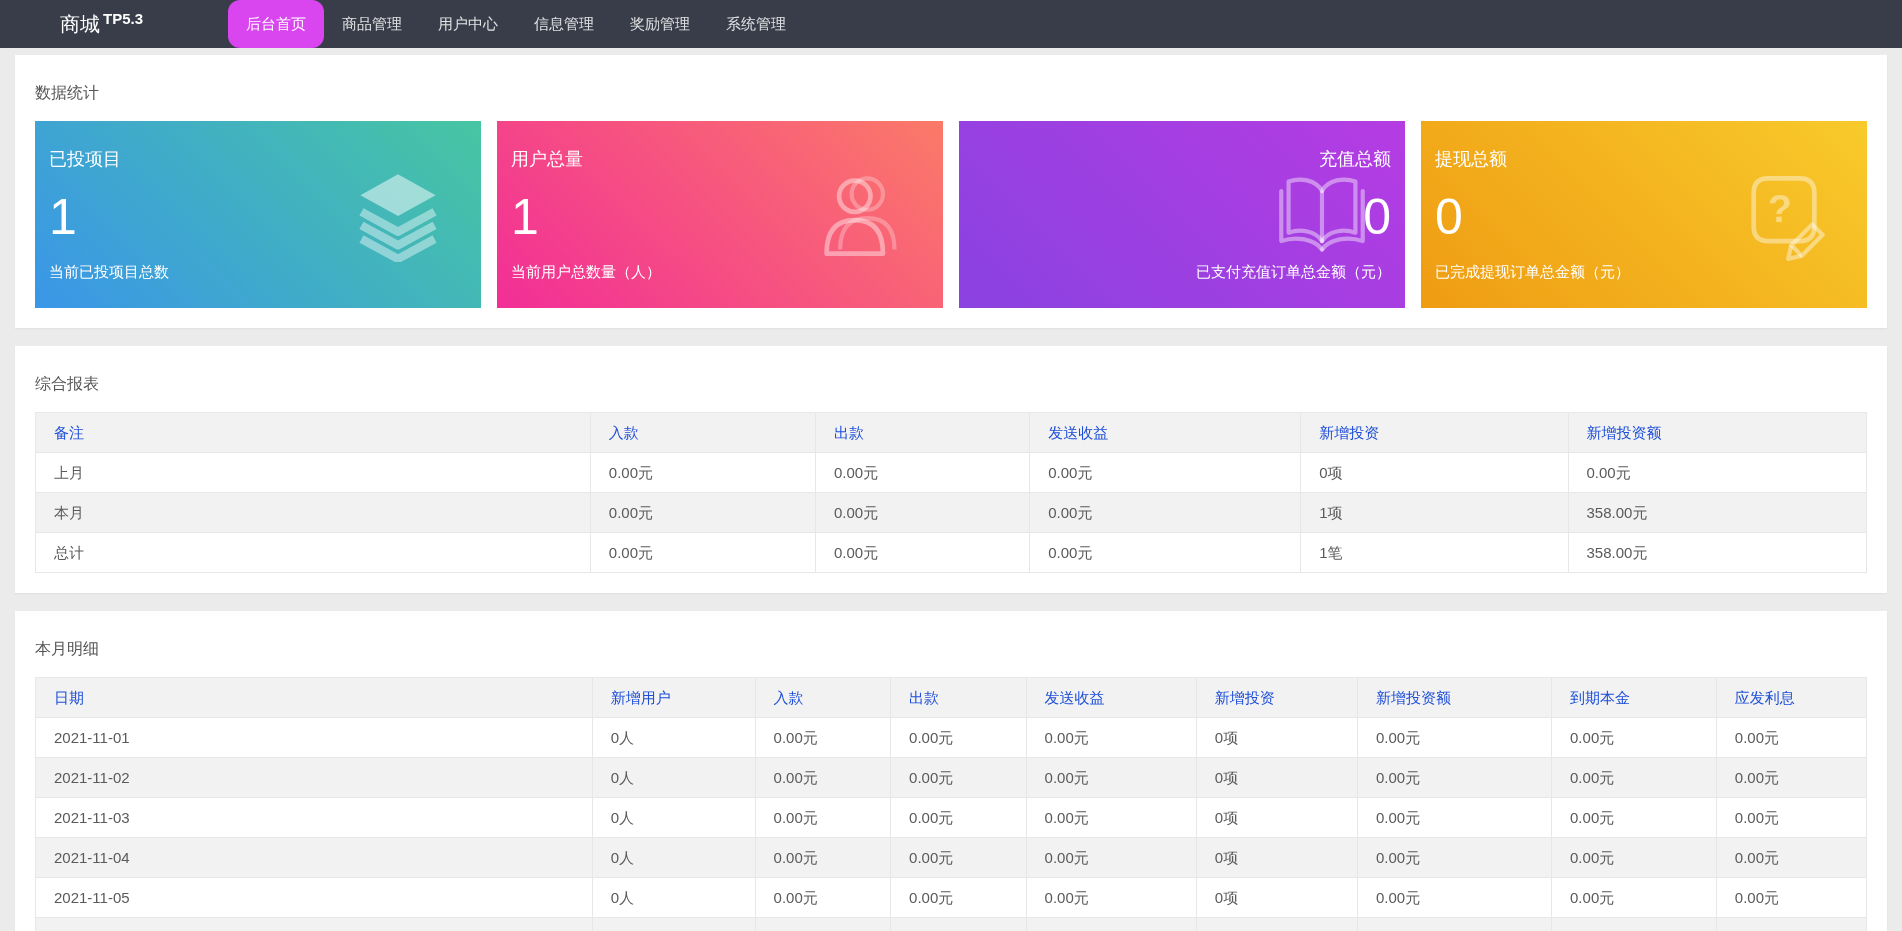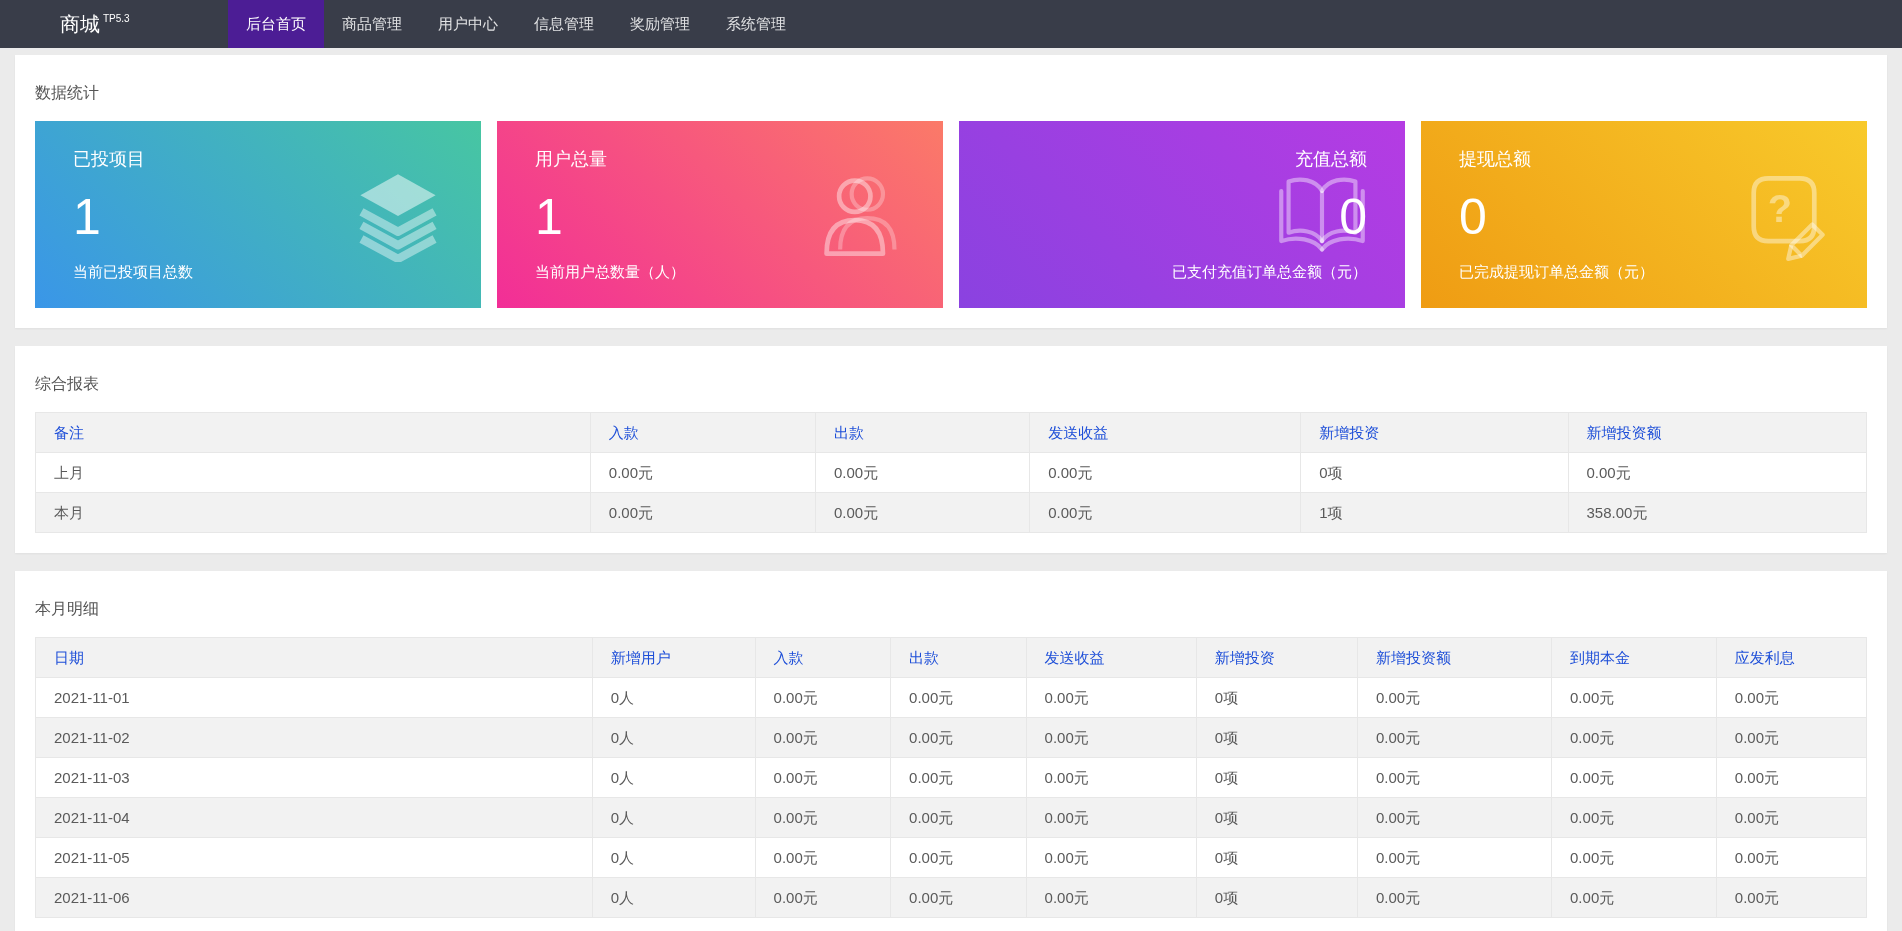--- a/index.html
+++ b/index.html
@@ -12,27 +12,27 @@
   
   .navbar {
     height: 48px; background: #393d49; color: #fff;
     display: flex; align-items: stretch; gap: 28px;
   }
   .logo {
     width: 200px; box-sizing: border-box;
     display: flex; align-items: center; padding-left: 60px;
     font-size: 20px; color: #fff; white-space: nowrap;
   }
-  .logo .sup { font-size: 10px; margin-left: 3px; transform: translateY(-6px); display: inline-block; }
+  .logo .sup { font-size: 15px; margin-left: 3px; transform: translateY(-6px); display: inline-block; font-weight: bold; }
   .nav-menu { display: flex; }
   .nav-item {
     padding: 0 18px; line-height: 48px; font-size: 15px;
     color: rgba(255,255,255,.85); cursor: pointer; white-space: nowrap;
   }
-  .nav-item.active { background: #4c1d95; color: #fff; }
+  .nav-item.active { background: #d946ef; color: #fff; border-radius: 12px; }
   .nav-right { margin-left: auto; display: flex; align-items: stretch; }
   .nav-refresh {
     width: 60px; display: flex; align-items: center; justify-content: center;
     border-left: 1px solid rgba(255,255,255,.08); cursor: pointer;
   }
   .user-box {
     display: flex; align-items: center; gap: 7px; padding: 0 20px;
     border-left: 1px solid rgba(255,255,255,.08);
     font-size: 15px; cursor: pointer;
   }
@@ -40,21 +40,21 @@
   .panel {
     background: #fff; margin: 16px 15px 18px; padding: 20px;
     box-sizing: border-box; box-shadow: 0 1px 2px rgba(0,0,0,.05);
   }
   .panel.first { margin-top: 7px; }
   .section-title { font-size: 16px; color: #555; margin: 8px 0 18px 0; line-height: 20px; }
   
   .cards { display: flex; gap: 16px; height: 187px; }
   .card {
     flex: 1; position: relative; color: #fff; overflow: hidden;
-    padding: 26px 38px; box-sizing: border-box;
+    padding: 26px 14px; box-sizing: border-box;
     display: flex; flex-direction: column; justify-content: space-between;
   }
   .card-title { font-size: 18px; }
   .card-value { font-size: 50px; line-height: 1; font-weight: 400; }
   .card-desc  { font-size: 15px; }
   .card-icon {
     position: absolute; right: 36px; top: 50%; transform: translateY(-50%);
     width: 94px; height: 94px;
   }
   .card-icon svg { width: 100%; height: 100%; display: block; }
@@ -184,20 +184,28 @@
           <td>0.00元</td>
         </tr>
         <tr>
           <td>本月</td>
           <td>0.00元</td>
           <td>0.00元</td>
           <td>0.00元</td>
           <td>1项</td>
           <td>358.00元</td>
         </tr>
+        <tr>
+          <td>总计</td>
+          <td>0.00元</td>
+          <td>0.00元</td>
+          <td>0.00元</td>
+          <td>1笔</td>
+          <td>358.00元</td>
+        </tr>
       </tbody>
     </table>
 </div>
 
 <div class="panel">
   <div class="section-title">本月明细</div>
   <table class="data-table" id="detail-table">
       <colgroup>
         <col style="width: 30.4%;">
         <col style="width: 8.9%;">

